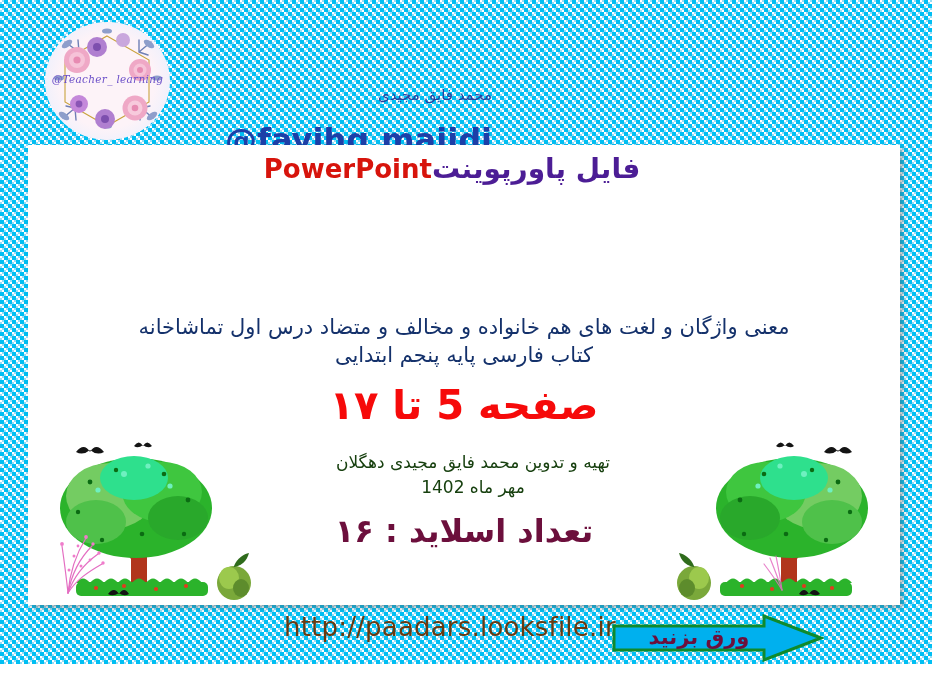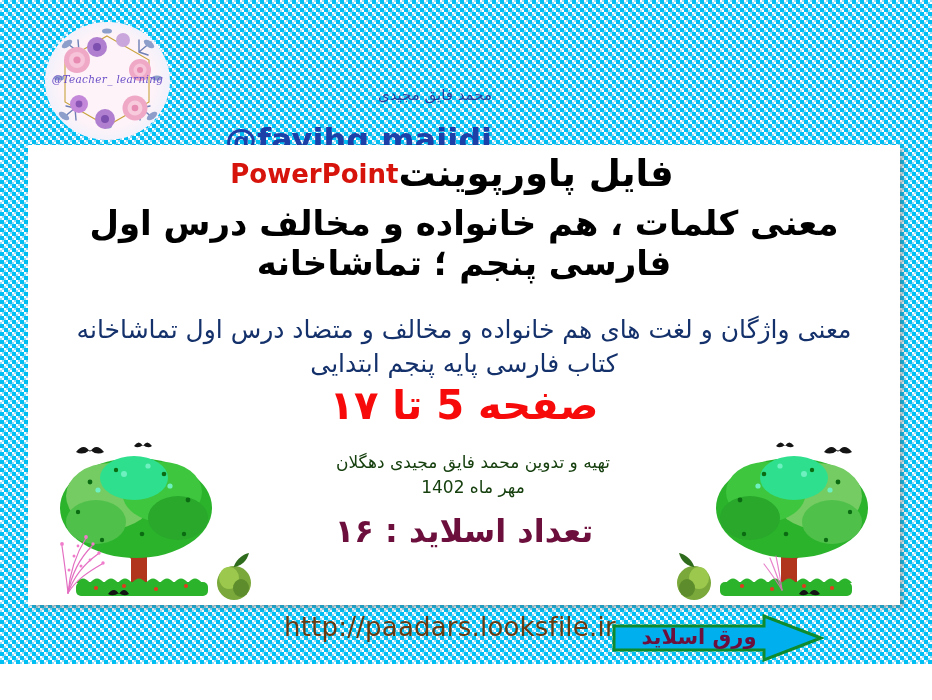--- a/index.html
+++ b/index.html
@@ -73,34 +73,34 @@
   #title-line1{
     position:absolute;left:0;right:0;top:10px;text-align:center;
     white-space:nowrap;line-height:1;
   }
   .t-ppt{
     font-size:26px;font-weight:bold;color:#d7140c;direction:ltr;
     font-family:"DejaVu Sans","Liberation Sans",sans-serif;
     vertical-align:middle;
   }
   .t-fa-ppt{
-    font-size:37px;font-weight:bold;color:#000000;direction:rtl;
+    font-size:28px;font-weight:bold;color:#4c1d95;direction:rtl;
     font-family:"DejaVu Sans","Liberation Sans",sans-serif;
     vertical-align:middle;margin-right:24px;
   }
   #title-main{
     position:absolute;left:0;right:0;top:58px;text-align:center;
     direction:rtl;color:#000000;font-weight:bold;font-size:34px;
     line-height:1.18;letter-spacing:-.3px;
   }
   #title-main .l2{display:block;}
 
   #subtitle{
     position:absolute;left:0;right:0;top:168px;text-align:center;
-    direction:rtl;color:#14316b;font-size:25px;line-height:1.35;
+    direction:rtl;color:#14316b;font-size:21px;line-height:1.35;
     font-family:"DejaVu Sans","Liberation Sans",sans-serif;
   }
   #subtitle .s2{display:block;}
 
   #pages{
     position:absolute;left:0;right:0;top:240px;text-align:center;
     direction:rtl;color:#f60a0a;font-weight:bold;font-size:40px;
     line-height:1;letter-spacing:1px;
   }
 
@@ -198,24 +198,20 @@
     </div>
 
   </div>
 
   <div id="panel">
 
     <div id="title-line1">
       <span class="t-fa-ppt">فایل پاورپوینت</span><span class="t-ppt">PowerPoint</span>
     </div>
 
-    <div id="title-main">
-      <span class="l1">معنی کلمات ، هم خانواده و مخالف درس اول</span>
-      <span class="l2">فارسی پنجم ؛ تماشاخانه</span>
-    </div>
 
     <div id="subtitle">
       <span class="s1">معنی واژگان و لغت های هم خانواده و مخالف و متضاد درس اول تماشاخانه</span>
       <span class="s2">کتاب فارسی پایه پنجم ابتدایی</span>
     </div>
 
     <div id="pages">صفحه 5 تا ۱۷</div>
 
     <div id="credit">
       <span class="c1">تهیه و تدوین محمد فایق مجیدی  دهگلان</span>
@@ -361,16 +357,16 @@
     </div>
 
   </div>
 
   <div id="url">http://paadars.looksfile.ir</div>
 
   <div id="next-arrow">
     <svg width="212" height="48" viewBox="0 0 212 48" aria-hidden="true">
       <path d="M2,12 L152,12 L152,2 L209,24 L152,46 L152,36 L2,36 Z" fill="#00b0ee" stroke="#0f8a2c" stroke-width="3" stroke-linejoin="miter"></path>
     </svg>
-    <span class="arrow-label">ورق اسلاید</span>
+    <span class="arrow-label">ورق بزنید</span>
   </div>
 
 </div>
 
 </body></html>

